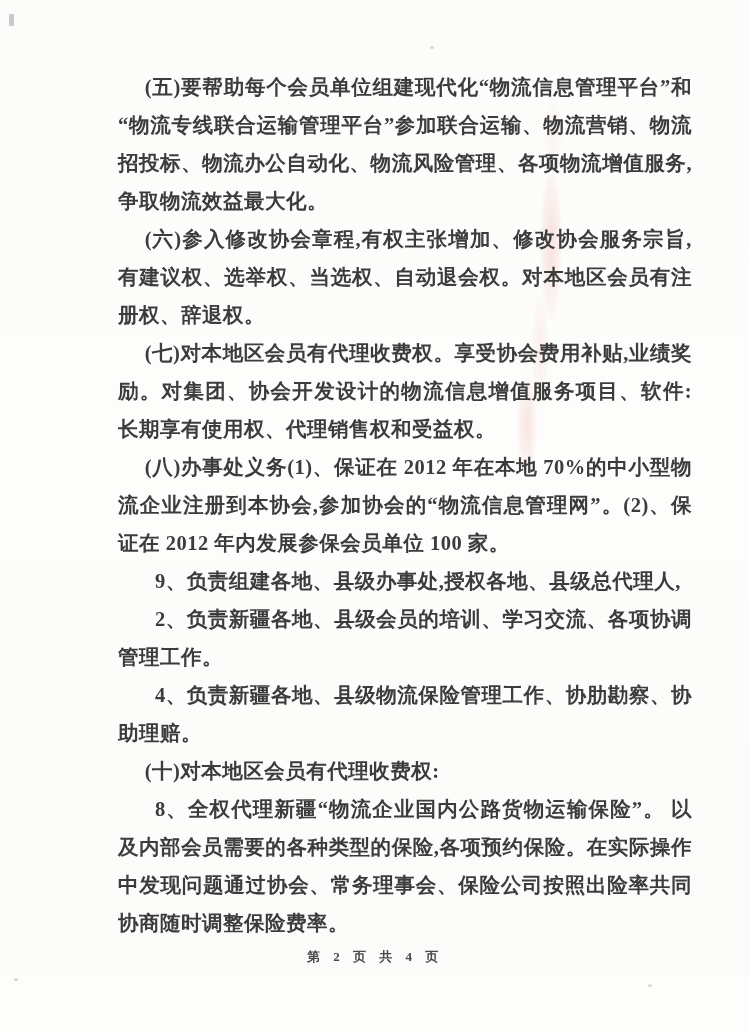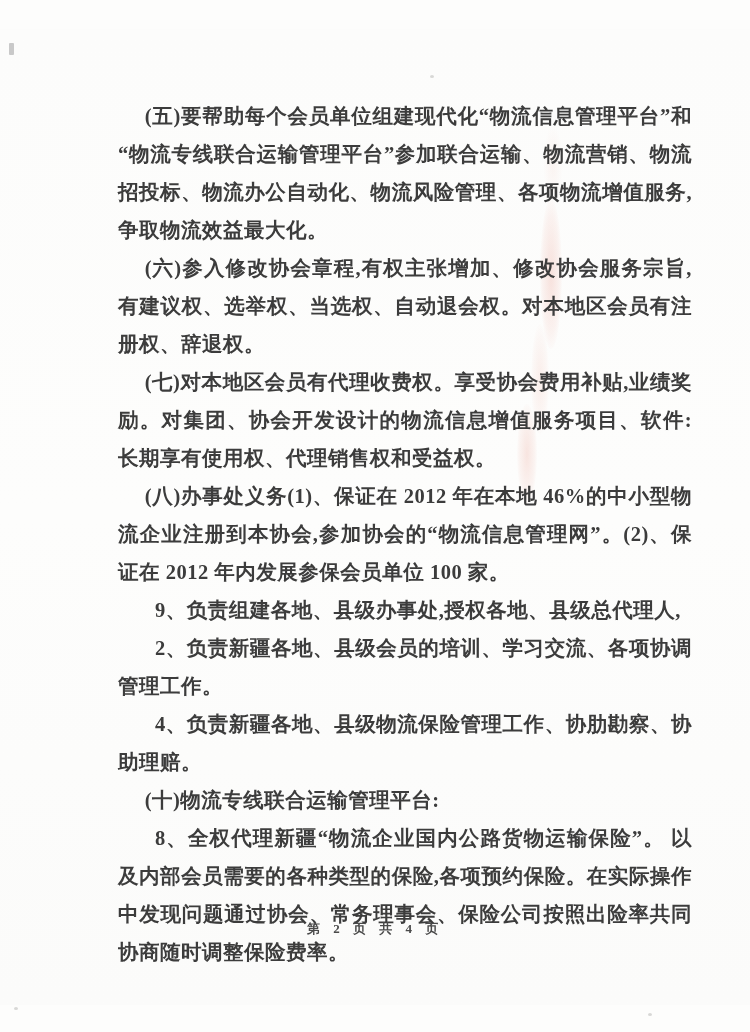--- a/index.html
+++ b/index.html
@@ -12,21 +12,20 @@
     height: 1032px;
     background: #fdfdfc;
     overflow: hidden;
     font-family: "Liberation Serif", "DejaVu Serif", serif;
   }
   .page {
     position: relative;
     width: 750px;
     height: 976px;
     background: linear-gradient(180deg, #fcfcfb 0%, #fdfdfc 50%, #fbfbfa 100%);
-    margin-top: 29px;
   }
   .content {
     position: absolute;
     top: 68px;
     left: 118px;
     width: 574px;
     color: #3c3c3c;
     font-size: 20.5px;
     line-height: 38px;
     font-weight: 600;
@@ -36,21 +35,21 @@
   }
   .content p {
     margin: 0;
     padding: 0;
   }
   .indent-para { text-indent: 1.3em; }
   .indent-sub  { text-indent: 1.8em; }
 
   .footer {
     position: absolute;
-    top: 891px;
+    top: 948px;
     left: 0;
     width: 750px;
     text-align: center;
     color: #4a4a4a;
     font-size: 13px;
     letter-spacing: 5px;
     font-weight: 600;
   }
 
   
@@ -104,25 +103,25 @@
 
   <div class="stain stain-d"></div>
   <div class="stain stain-a"></div>
   <div class="stain stain-b"></div>
   <div class="stain stain-c"></div>
 
   <div class="content">
     <p class="indent-para">(五)要帮助每个会员单位组建现代化“物流信息管理平台”和“物流专线联合运输管理平台”参加联合运输、物流营销、物流招投标、物流办公自动化、物流风险管理、各项物流增值服务,争取物流效益最大化。</p>
     <p class="indent-para">(六)参入修改协会章程,有权主张增加、修改协会服务宗旨,有建议权、选举权、当选权、自动退会权。对本地区会员有注册权、辞退权。</p>
     <p class="indent-para">(七)对本地区会员有代理收费权。享受协会费用补贴,业绩奖励。对集团、协会开发设计的物流信息增值服务项目、软件:长期享有使用权、代理销售权和受益权。</p>
-    <p class="indent-para">(八)办事处义务(1)、保证在 2012 年在本地 46%的中小型物流企业注册到本协会,参加协会的“物流信息管理网”。(2)、保证在 2012 年内发展参保会员单位 100 家。</p>
+    <p class="indent-para">(八)办事处义务(1)、保证在 2012 年在本地 70%的中小型物流企业注册到本协会,参加协会的“物流信息管理网”。(2)、保证在 2012 年内发展参保会员单位 100 家。</p>
     <p class="indent-sub">9、负责组建各地、县级办事处,授权各地、县级总代理人,</p>
     <p class="indent-sub">2、负责新疆各地、县级会员的培训、学习交流、各项协调管理工作。</p>
     <p class="indent-sub">4、负责新疆各地、县级物流保险管理工作、协肋勘察、协助理赔。</p>
-    <p class="indent-para">(十)物流专线联合运输管理平台:</p>
+    <p class="indent-para">(十)对本地区会员有代理收费权:</p>
     <p class="indent-sub">8、全权代理新疆“物流企业国内公路货物运输保险”。 以及内部会员需要的各种类型的保险,各项预约保险。在实际操作中发现问题通过协会、常务理事会、保险公司按照出险率共同协商随时调整保险费率。</p>
   </div>
 
   <div class="footer">
     <span>第 2 页 共 4 页</span>
   </div>
 
 </div>
 
 </body></html>

